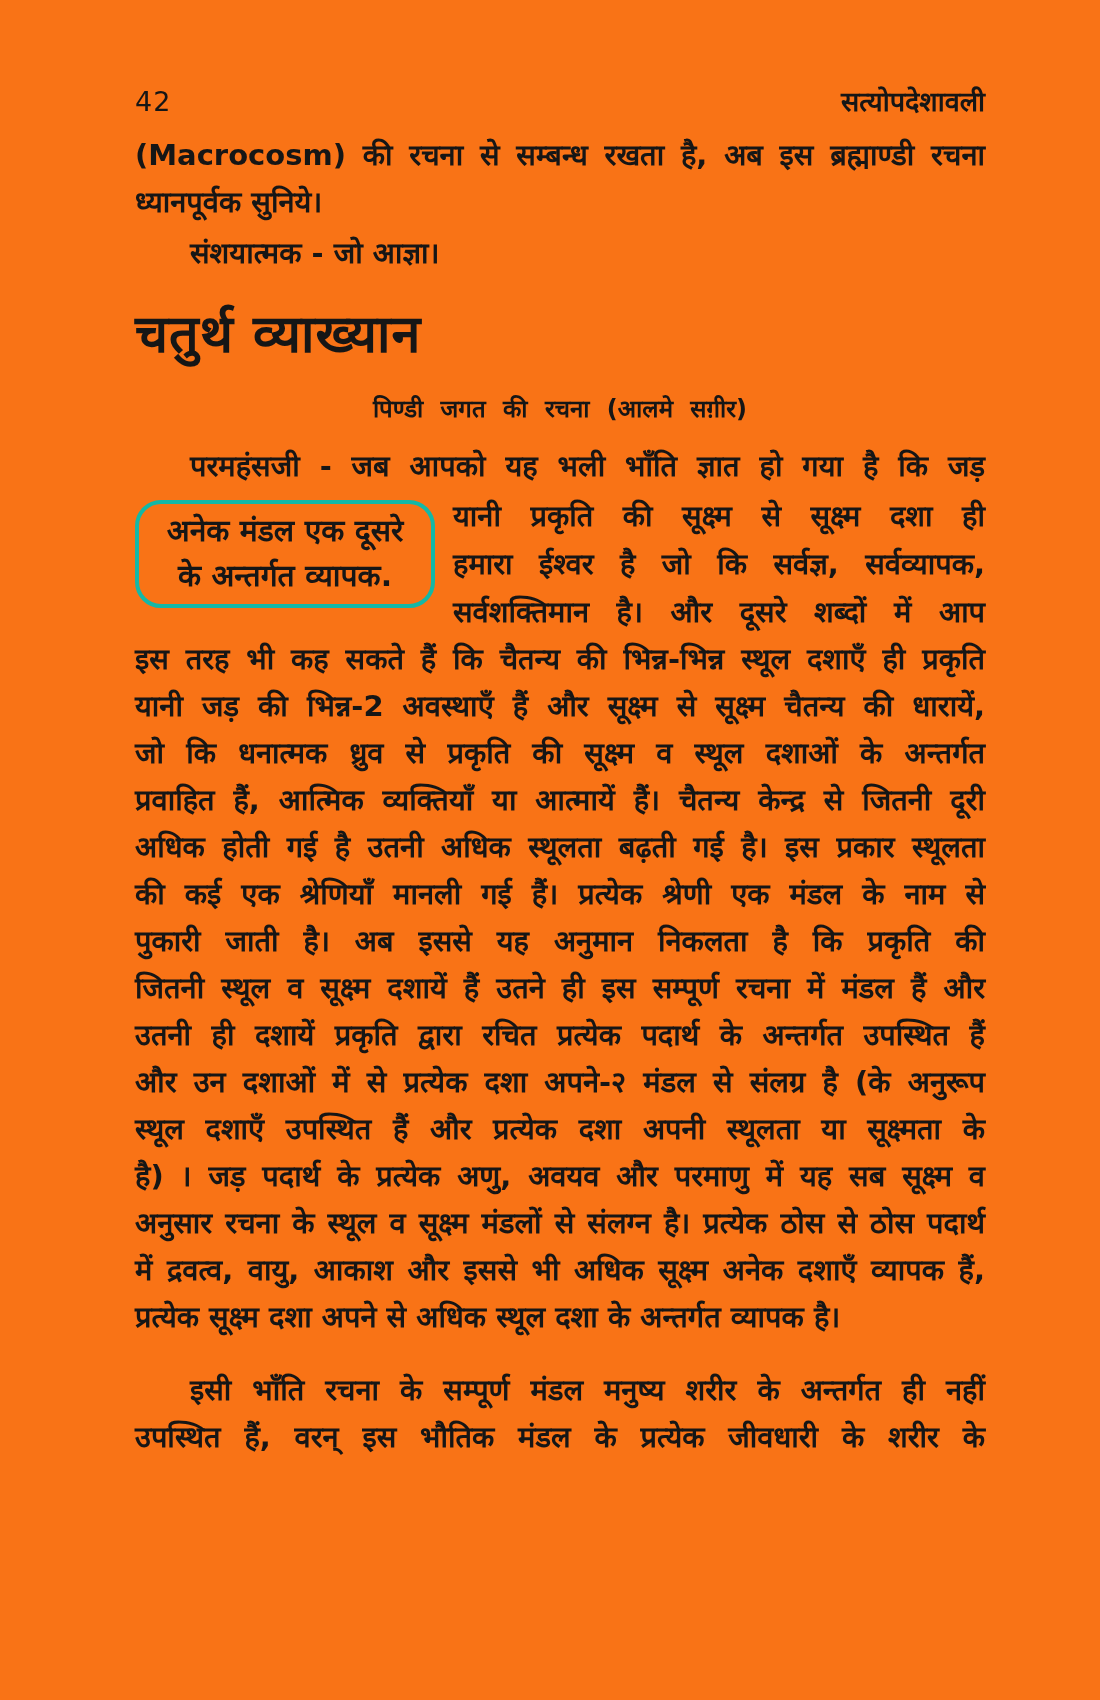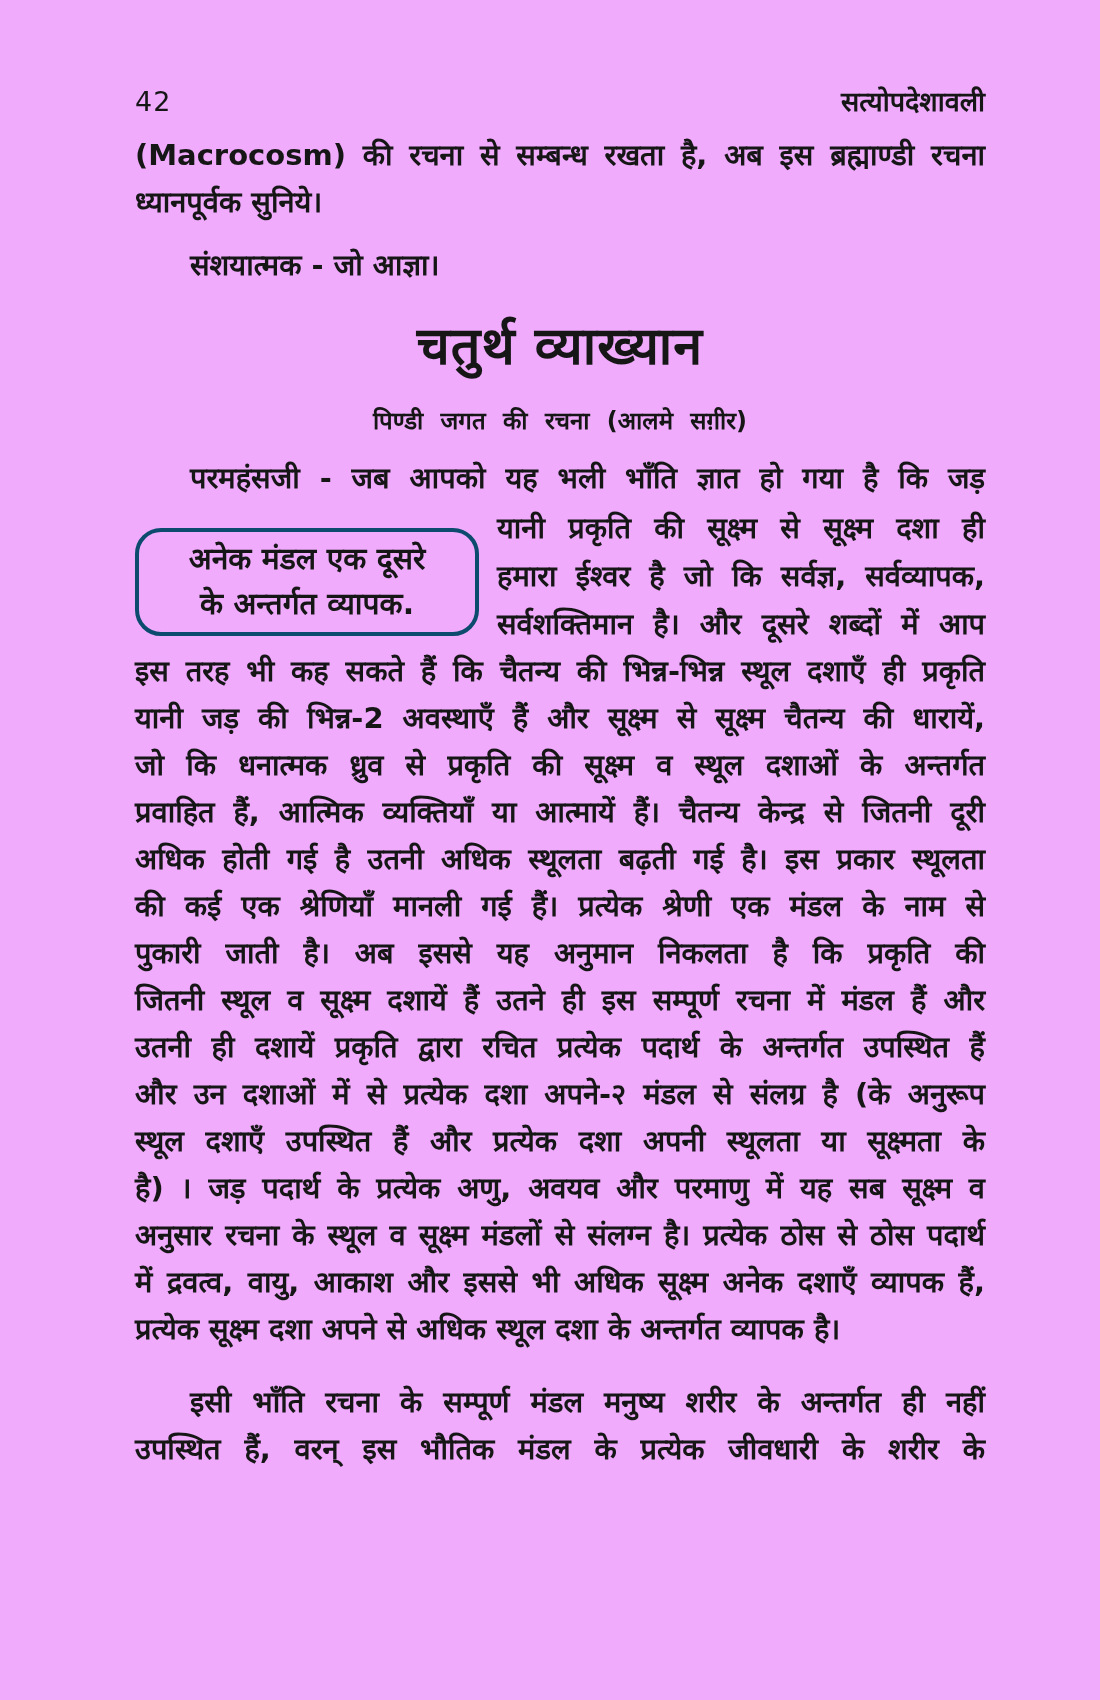--- a/index.html
+++ b/index.html
@@ -7,21 +7,21 @@
     padding: 0;
     background: #ffffff;
     width: 1100px;
     height: 1700px;
     overflow: hidden;
   }
   .page {
     position: relative;
     width: 1100px;
     height: 1700px;
-    background: #f0abfc;
+    background: #f97316;
     color: #161616;
     font-family: "DejaVu Sans", sans-serif;
     box-sizing: border-box;
     padding: 86px 115px 0 135px;
   }
   .content { width: 850px; }
 
   .header-row {
     display: flex;
     justify-content: space-between;
@@ -38,25 +38,24 @@
   .line {
     line-height: 47px;
     white-space: nowrap;
     text-align: justify;
     text-align-last: justify;
   }
   .line.no-j { text-align-last: left; white-space: normal; }
   .indent { padding-left: 55px; }
 
   .para1 { margin-top: 14px; }
-  .para2 { margin-top: 16px; }
+  .para2 { margin-top: 4px; }
 
   .chapter-heading {
     margin-top: 24px;
-    text-align: center;
     font-size: 52px;
     font-weight: 700;
     line-height: 66px;
     letter-spacing: 1px;
   }
   .section-subheading {
     margin-top: 20px;
     text-align: center;
     font-size: 24px;
     font-weight: 700;
@@ -66,26 +65,26 @@
 
   .para3-first { margin-top: 12px; }
 
   .box-row {
     display: flex;
     align-items: flex-start;
     margin-top: 2px;
   }
   .side-note-box {
     box-sizing: border-box;
-    width: 344px;
+    width: 300px;
     min-height: 100px;
-    border: 4px solid #0c4a6e;
+    border: 4px solid #14b8a6;
     border-radius: 26px;
     padding: 4px 14px 6px 14px;
-    margin-top: 24px;
+    margin-top: 8px;
     flex: 0 0 auto;
     text-align: center;
   }
   .side-note-line {
     line-height: 45px;
     font-size: 30px;
     font-weight: 700;
     white-space: nowrap;
     text-align: center;
   }

